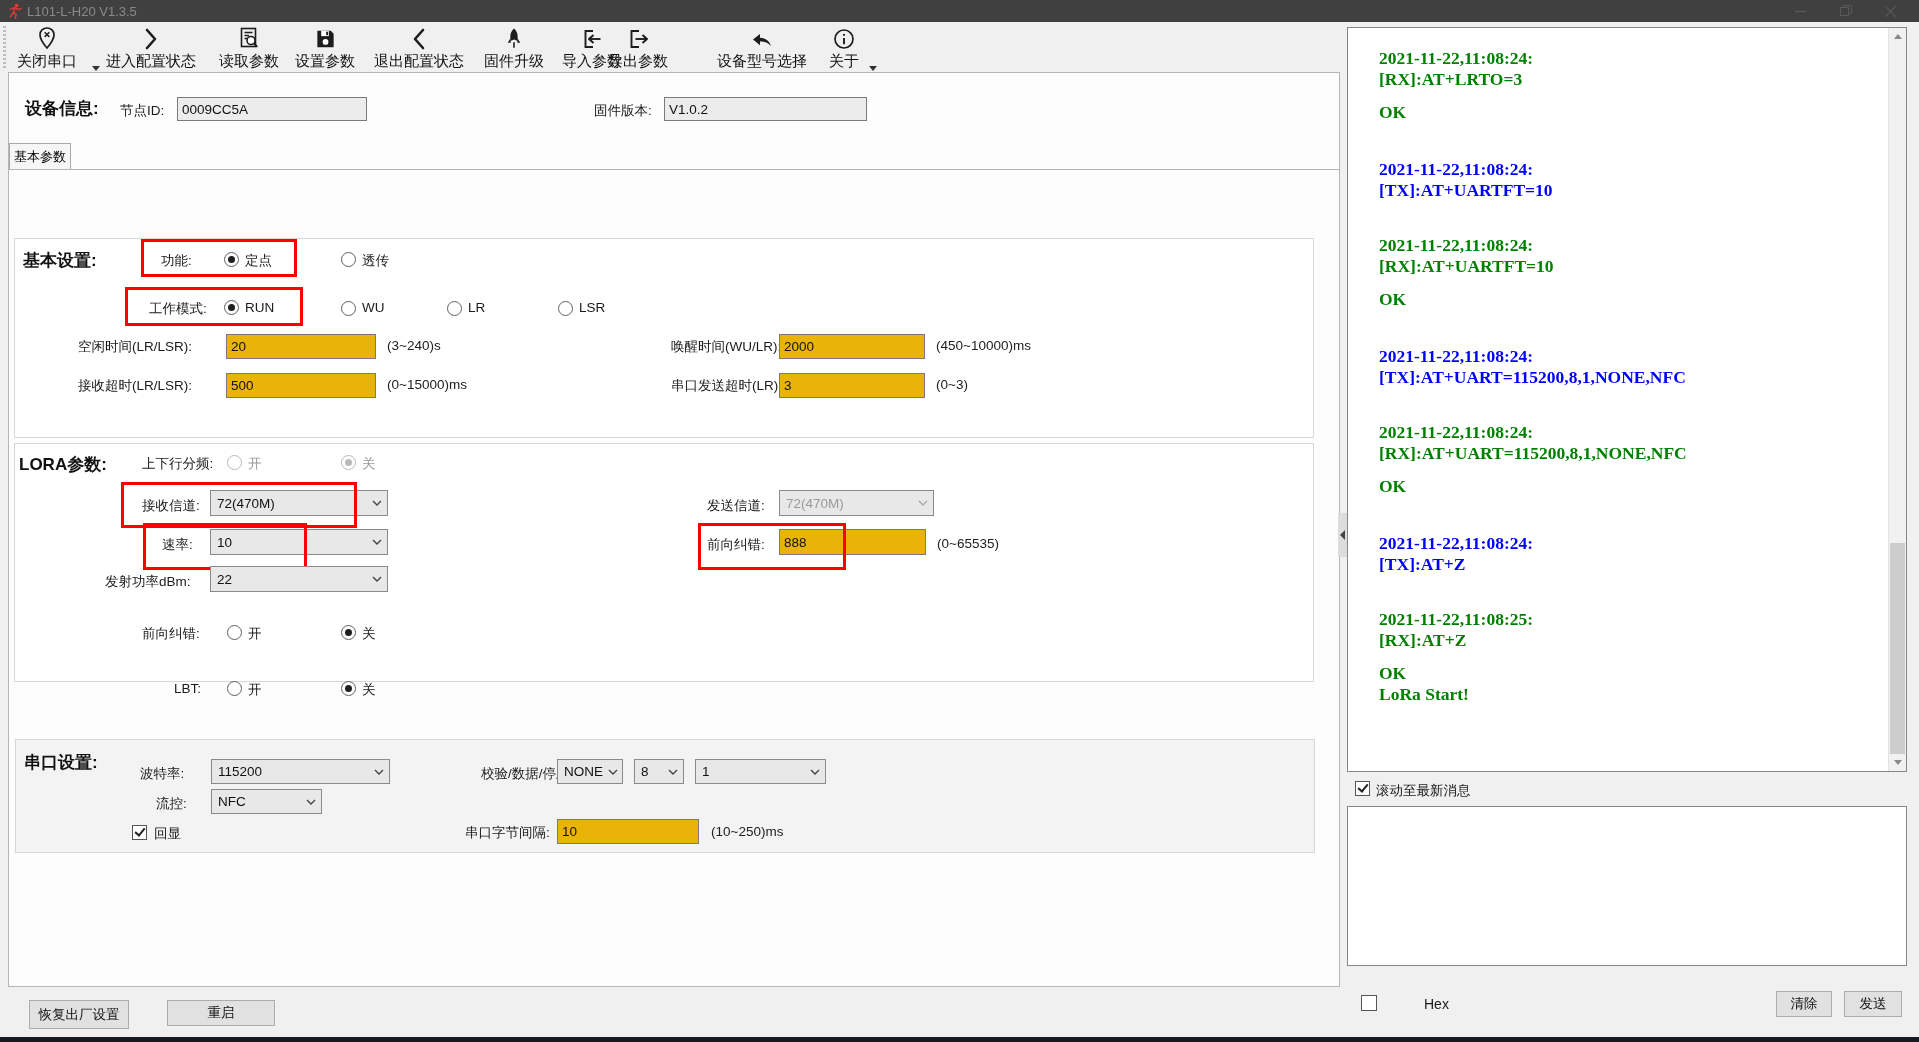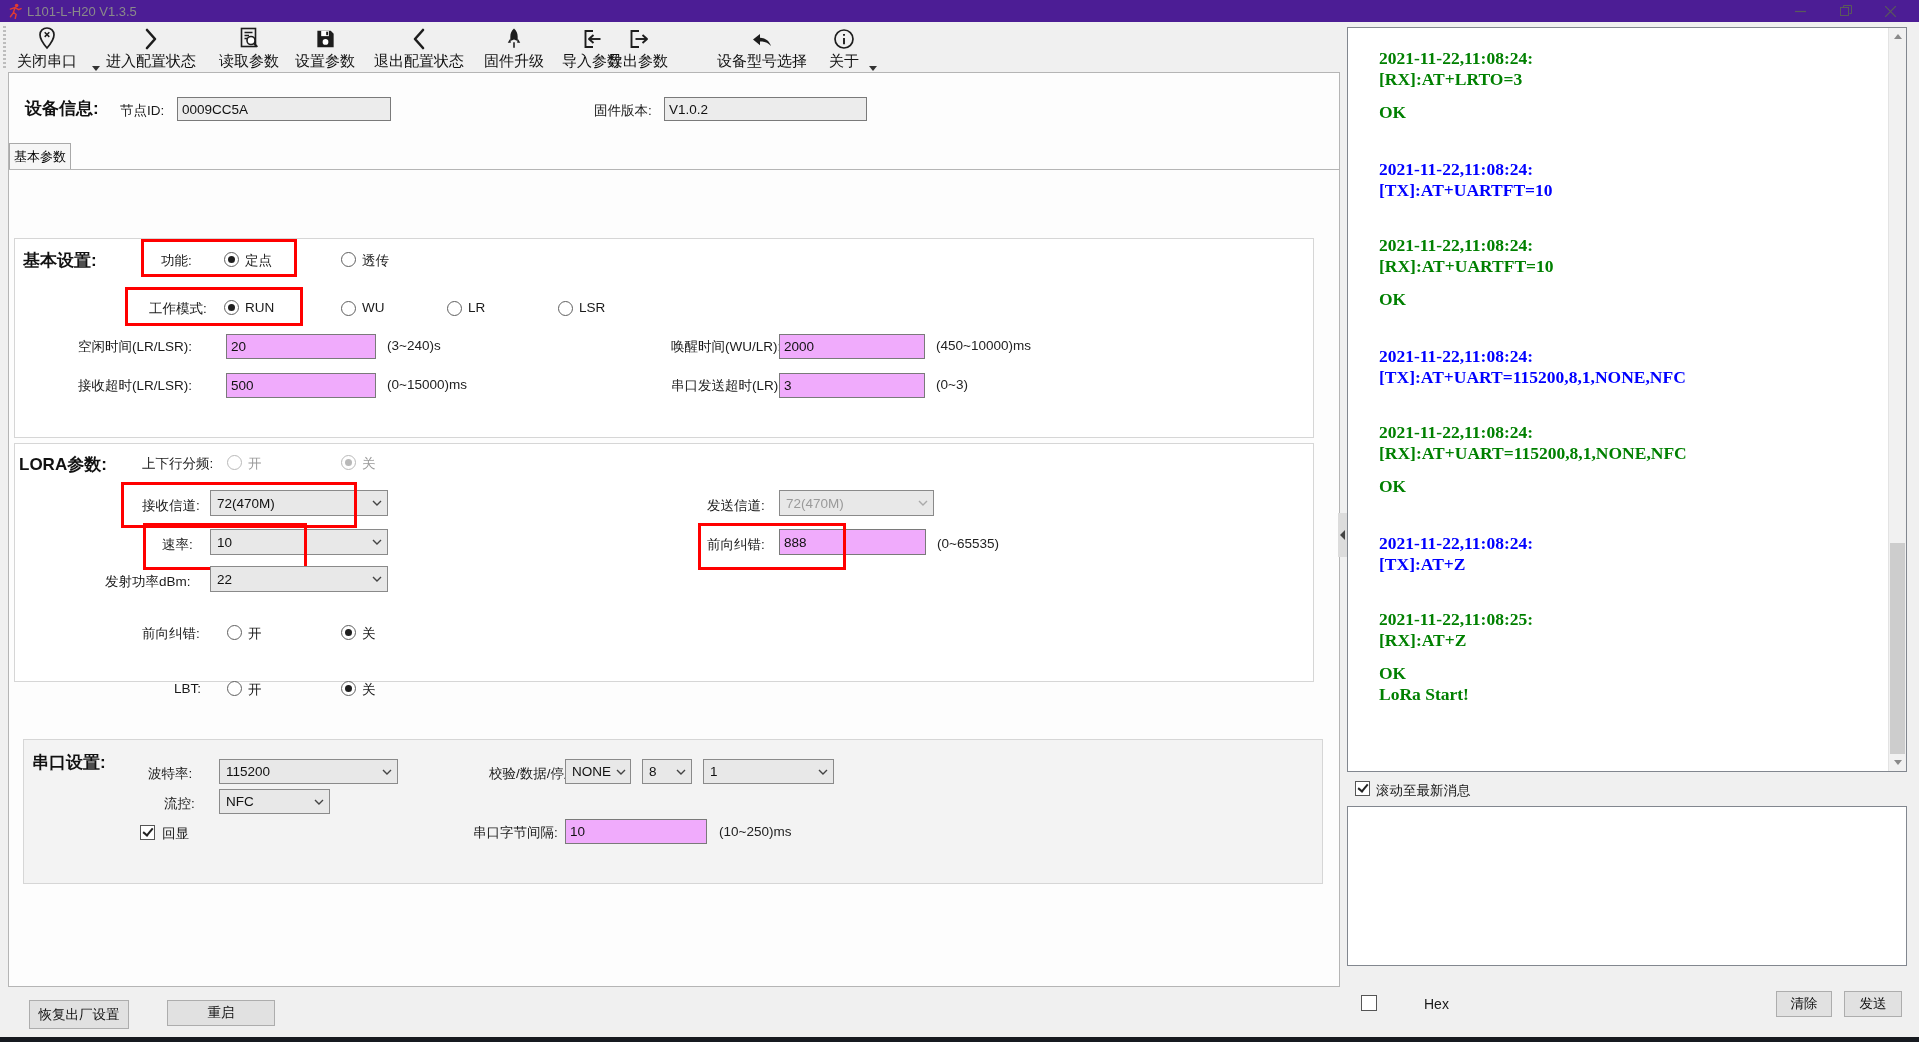--- a/index.html
+++ b/index.html
@@ -1,38 +1,38 @@
 <!DOCTYPE html>
 <html><head>
 <meta charset="utf-8">
 <style>
   html,body{margin:0;padding:0;width:1919px;height:1042px;overflow:hidden;
     background:#f0f0f0;font-family:"Liberation Sans",sans-serif;}
   .abs{position:absolute;}
   .app{position:relative;width:1919px;height:1042px;background:#f0f0f0;}
   
-  .titlebar{position:absolute;left:0;top:0;width:1919px;height:22px;background:#4c1d95;}
+  .titlebar{position:absolute;left:0;top:0;width:1919px;height:22px;background:#404040;}
   .title-text{position:absolute;left:27px;top:4px;font-size:13px;color:#8a8a8a;white-space:nowrap;}
   .winbtn{position:absolute;top:0;width:45px;height:22px;display:flex;align-items:center;justify-content:center;}
   
   .toolbar{position:absolute;left:0;top:22px;width:1919px;height:50px;background:#f0f0f0;}
   .grip{position:absolute;left:3px;top:4px;width:3px;height:42px;
     background:repeating-linear-gradient(#bdbdbd 0 2px,transparent 2px 4px);}
   .tb{position:absolute;top:3px;transform:translateX(-50%);display:flex;flex-direction:column;align-items:center;gap:1px;}
   .tb .ic{height:26px;display:flex;align-items:flex-end;}
   .tb .tl{font-size:15px;color:#111;white-space:nowrap;}
   .caret{width:0;height:0;border-left:4px solid transparent;border-right:4px solid transparent;border-top:5px solid #333;}
   
   .panel{position:absolute;left:8px;top:72px;width:1332px;height:915px;background:#fdfdfd;border:1px solid #b5b5b5;box-sizing:border-box;}
   .grp{position:absolute;border:1px solid #d6d6d6;box-sizing:border-box;background:#fff;}
   .grp.grey{background:#f3f3f3;}
   .lbl{position:absolute;font-size:13.5px;color:#1a1a1a;white-space:nowrap;}
   .lbl-b{position:absolute;font-size:17px;font-weight:bold;color:#111;white-space:nowrap;}
   .rng{position:absolute;font-size:13.5px;color:#222;white-space:nowrap;}
-  .inp{position:absolute;border:1px solid #7a7a7a;background:#f0abfc;font:13.5px "Liberation Sans",sans-serif;
+  .inp{position:absolute;border:1px solid #7a7a7a;background:#eab308;font:13.5px "Liberation Sans",sans-serif;
     padding:0 4px;box-sizing:border-box;color:#111;}
   .inp.ro{background:#ececec;}
   .dd{position:absolute;border:1px solid #8a8a8a;background:#fafafa;display:flex;align-items:center;
     justify-content:space-between;box-sizing:border-box;font-size:13.5px;color:#111;padding-left:6px;}
   .dd.grey{background:#e8e8e8;}
   .dd.dis{background:#e8e8e8;color:#9a9a9a;}
   .dd .ar{width:20px;display:flex;justify-content:center;flex:none;}
   .radio{position:absolute;width:15px;height:15px;border:1px solid #5f5f5f;border-radius:50%;background:#fff;box-sizing:border-box;}
   .radio.on::after{content:"";display:block;width:7px;height:7px;border-radius:50%;background:#1f1f1f;margin:3px;}
   .radio.dis{border-color:#b9b9b9;}
@@ -204,21 +204,21 @@
       </span>
       <span class="tl">关于</span>
     </div>
     <div class="abs caret" style="left:869px;top:44px"></div>
   </div>
 
   <div class="panel">
 
     <span class="lbl-b" style="left:16px;top:24px">设备信息:</span>
     <span class="lbl" style="left:111px;top:29px">节点ID:</span>
-    <input class="inp ro" style="left: 168px; top: 24px; width: 214px; height: 24px;" readonly="" value="0009CC5A">
+    <input class="inp ro" style="left: 168px; top: 24px; width: 190px; height: 24px;" readonly="" value="0009CC5A">
     <span class="lbl" style="left:585px;top:29px">固件版本:</span>
     <input class="inp ro" style="left: 655px; top: 24px; width: 203px; height: 24px;" readonly="" value="V1.0.2">
 
     <div class="tab">
       <span>基本参数</span>
     </div>
     <div class="tabline"></div>
 
 
     <div class="grp" style="left:5px;top:165px;width:1300px;height:200px">
@@ -321,21 +321,21 @@
       <span class="radio on" style="left:326px;top:181px"></span>
       <span class="lbl" style="left:347px;top:181px">关</span>
 
       <span class="lbl" style="left:159px;top:237px">LBT:</span>
       <span class="radio" style="left:212px;top:237px"></span>
       <span class="lbl" style="left:233px;top:237px">开</span>
       <span class="radio on" style="left:326px;top:237px"></span>
       <span class="lbl" style="left:347px;top:237px">关</span>
     </div>
 
-    <div class="grp grey" style="left:14px;top:666px;width:1300px;height:145px">
+    <div class="grp grey" style="left:6px;top:666px;width:1300px;height:114px">
       <span class="lbl-b" style="left:8px;top:11px">串口设置:</span>
 
       <span class="lbl" style="left:124px;top:25px">波特率:</span>
       <div class="dd grey" style="left:195px;top:19px;width:179px;height:25px">
         <span>115200</span>
         <span class="ar">
             <svg width="10" height="6" viewBox="0 0 10 6">
               <path d="M1 1l4 4 4-4" fill="none" stroke="#444" stroke-width="1.4"></path>
             </svg>
           </span>

